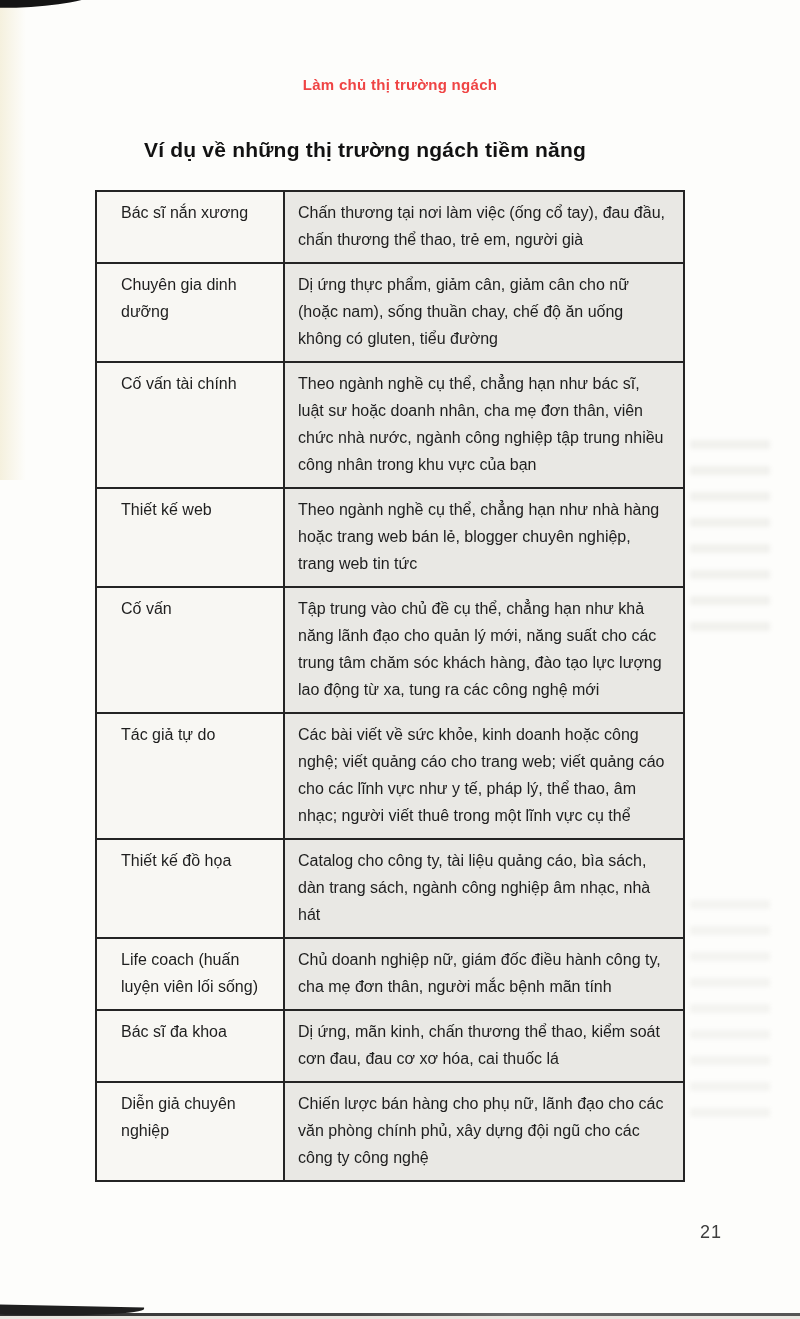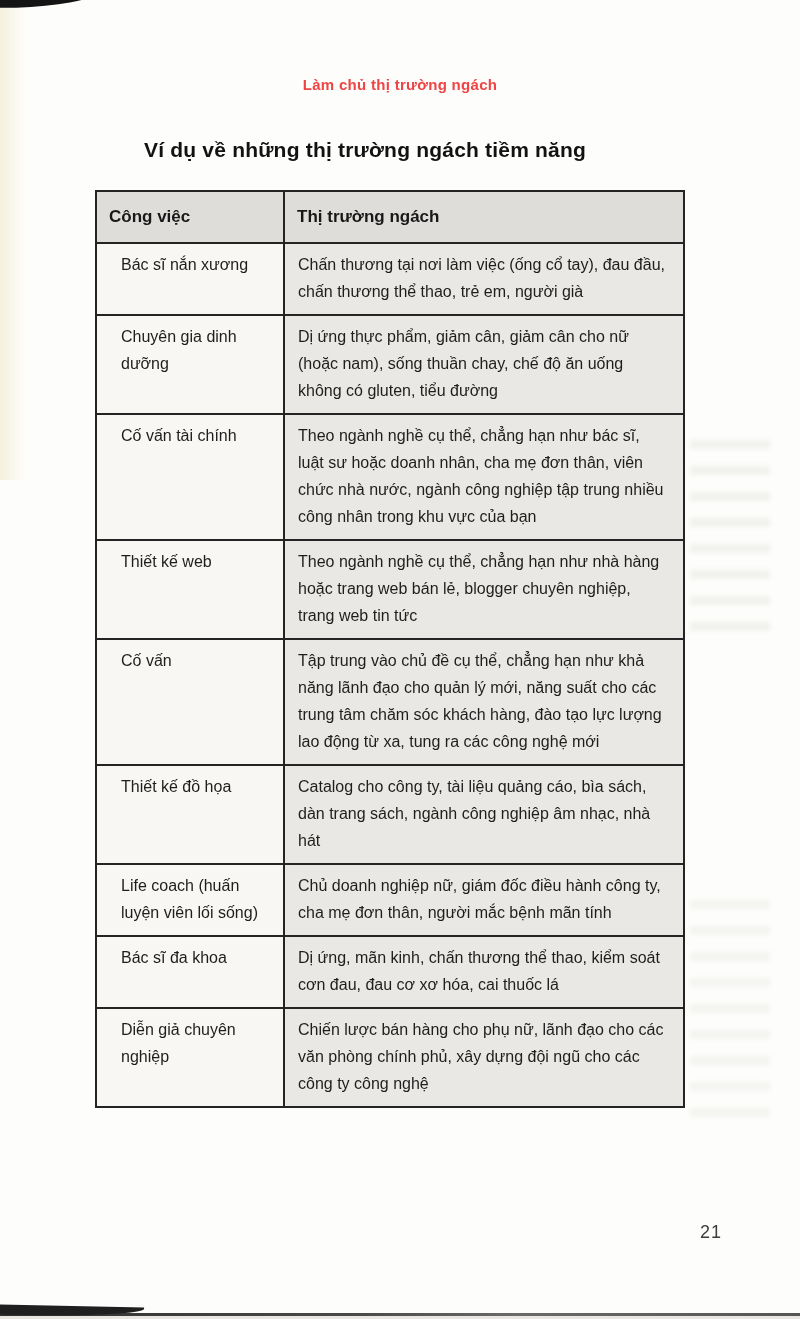--- a/index.html
+++ b/index.html
@@ -102,43 +102,43 @@
 <div class="bleed b2"></div>
 <div class="bleed b3"></div>
 <div class="bleed b4"></div>
 
 <table class="niche-table">
   <colgroup>
       <col class="job-col">
       <col>
     </colgroup>
   <tbody>
-      <tr>
-    <th>Công việc</th>
-    <th>Thị trường ngách</th>
-  </tr>
   <tr>
     <td class="job-cell">Bác sĩ nắn xương</td>
     <td class="niche-cell">Chấn thương tại nơi làm việc (ống cổ tay), đau đầu, chấn thương thể thao, trẻ em, người già</td>
   </tr>
   <tr>
     <td class="job-cell">Chuyên gia dinh dưỡng</td>
     <td class="niche-cell">Dị ứng thực phẩm, giảm cân, giảm cân cho nữ (hoặc nam), sống thuần chay, chế độ ăn uống không có gluten, tiểu đường</td>
   </tr>
   <tr>
     <td class="job-cell">Cố vấn tài chính</td>
     <td class="niche-cell">Theo ngành nghề cụ thể, chẳng hạn như bác sĩ, luật sư hoặc doanh nhân, cha mẹ đơn thân, viên chức nhà nước, ngành công nghiệp tập trung nhiều công nhân trong khu vực của bạn</td>
   </tr>
   <tr>
     <td class="job-cell">Thiết kế web</td>
     <td class="niche-cell">Theo ngành nghề cụ thể, chẳng hạn như nhà hàng hoặc trang web bán lẻ, blogger chuyên nghiệp, trang web tin tức</td>
   </tr>
   <tr>
     <td class="job-cell">Cố vấn</td>
     <td class="niche-cell">Tập trung vào chủ đề cụ thể, chẳng hạn như khả năng lãnh đạo cho quản lý mới, năng suất cho các trung tâm chăm sóc khách hàng, đào tạo lực lượng lao động từ xa, tung ra các công nghệ mới</td>
+  </tr>
+  <tr>
+    <td class="job-cell">Tác giả tự do</td>
+    <td class="niche-cell">Các bài viết về sức khỏe, kinh doanh hoặc công nghệ; viết quảng cáo cho trang web; viết quảng cáo cho các lĩnh vực như y tế, pháp lý, thể thao, âm nhạc; người viết thuê trong một lĩnh vực cụ thể</td>
   </tr>
   <tr>
     <td class="job-cell">Thiết kế đồ họa</td>
     <td class="niche-cell">Catalog cho công ty, tài liệu quảng cáo, bìa sách, dàn trang sách, ngành công nghiệp âm nhạc, nhà hát</td>
   </tr>
   <tr>
     <td class="job-cell">Life coach (huấn luyện viên lối sống)</td>
     <td class="niche-cell">Chủ doanh nghiệp nữ, giám đốc điều hành công ty, cha mẹ đơn thân, người mắc bệnh mãn tính</td>
   </tr>
   <tr>

